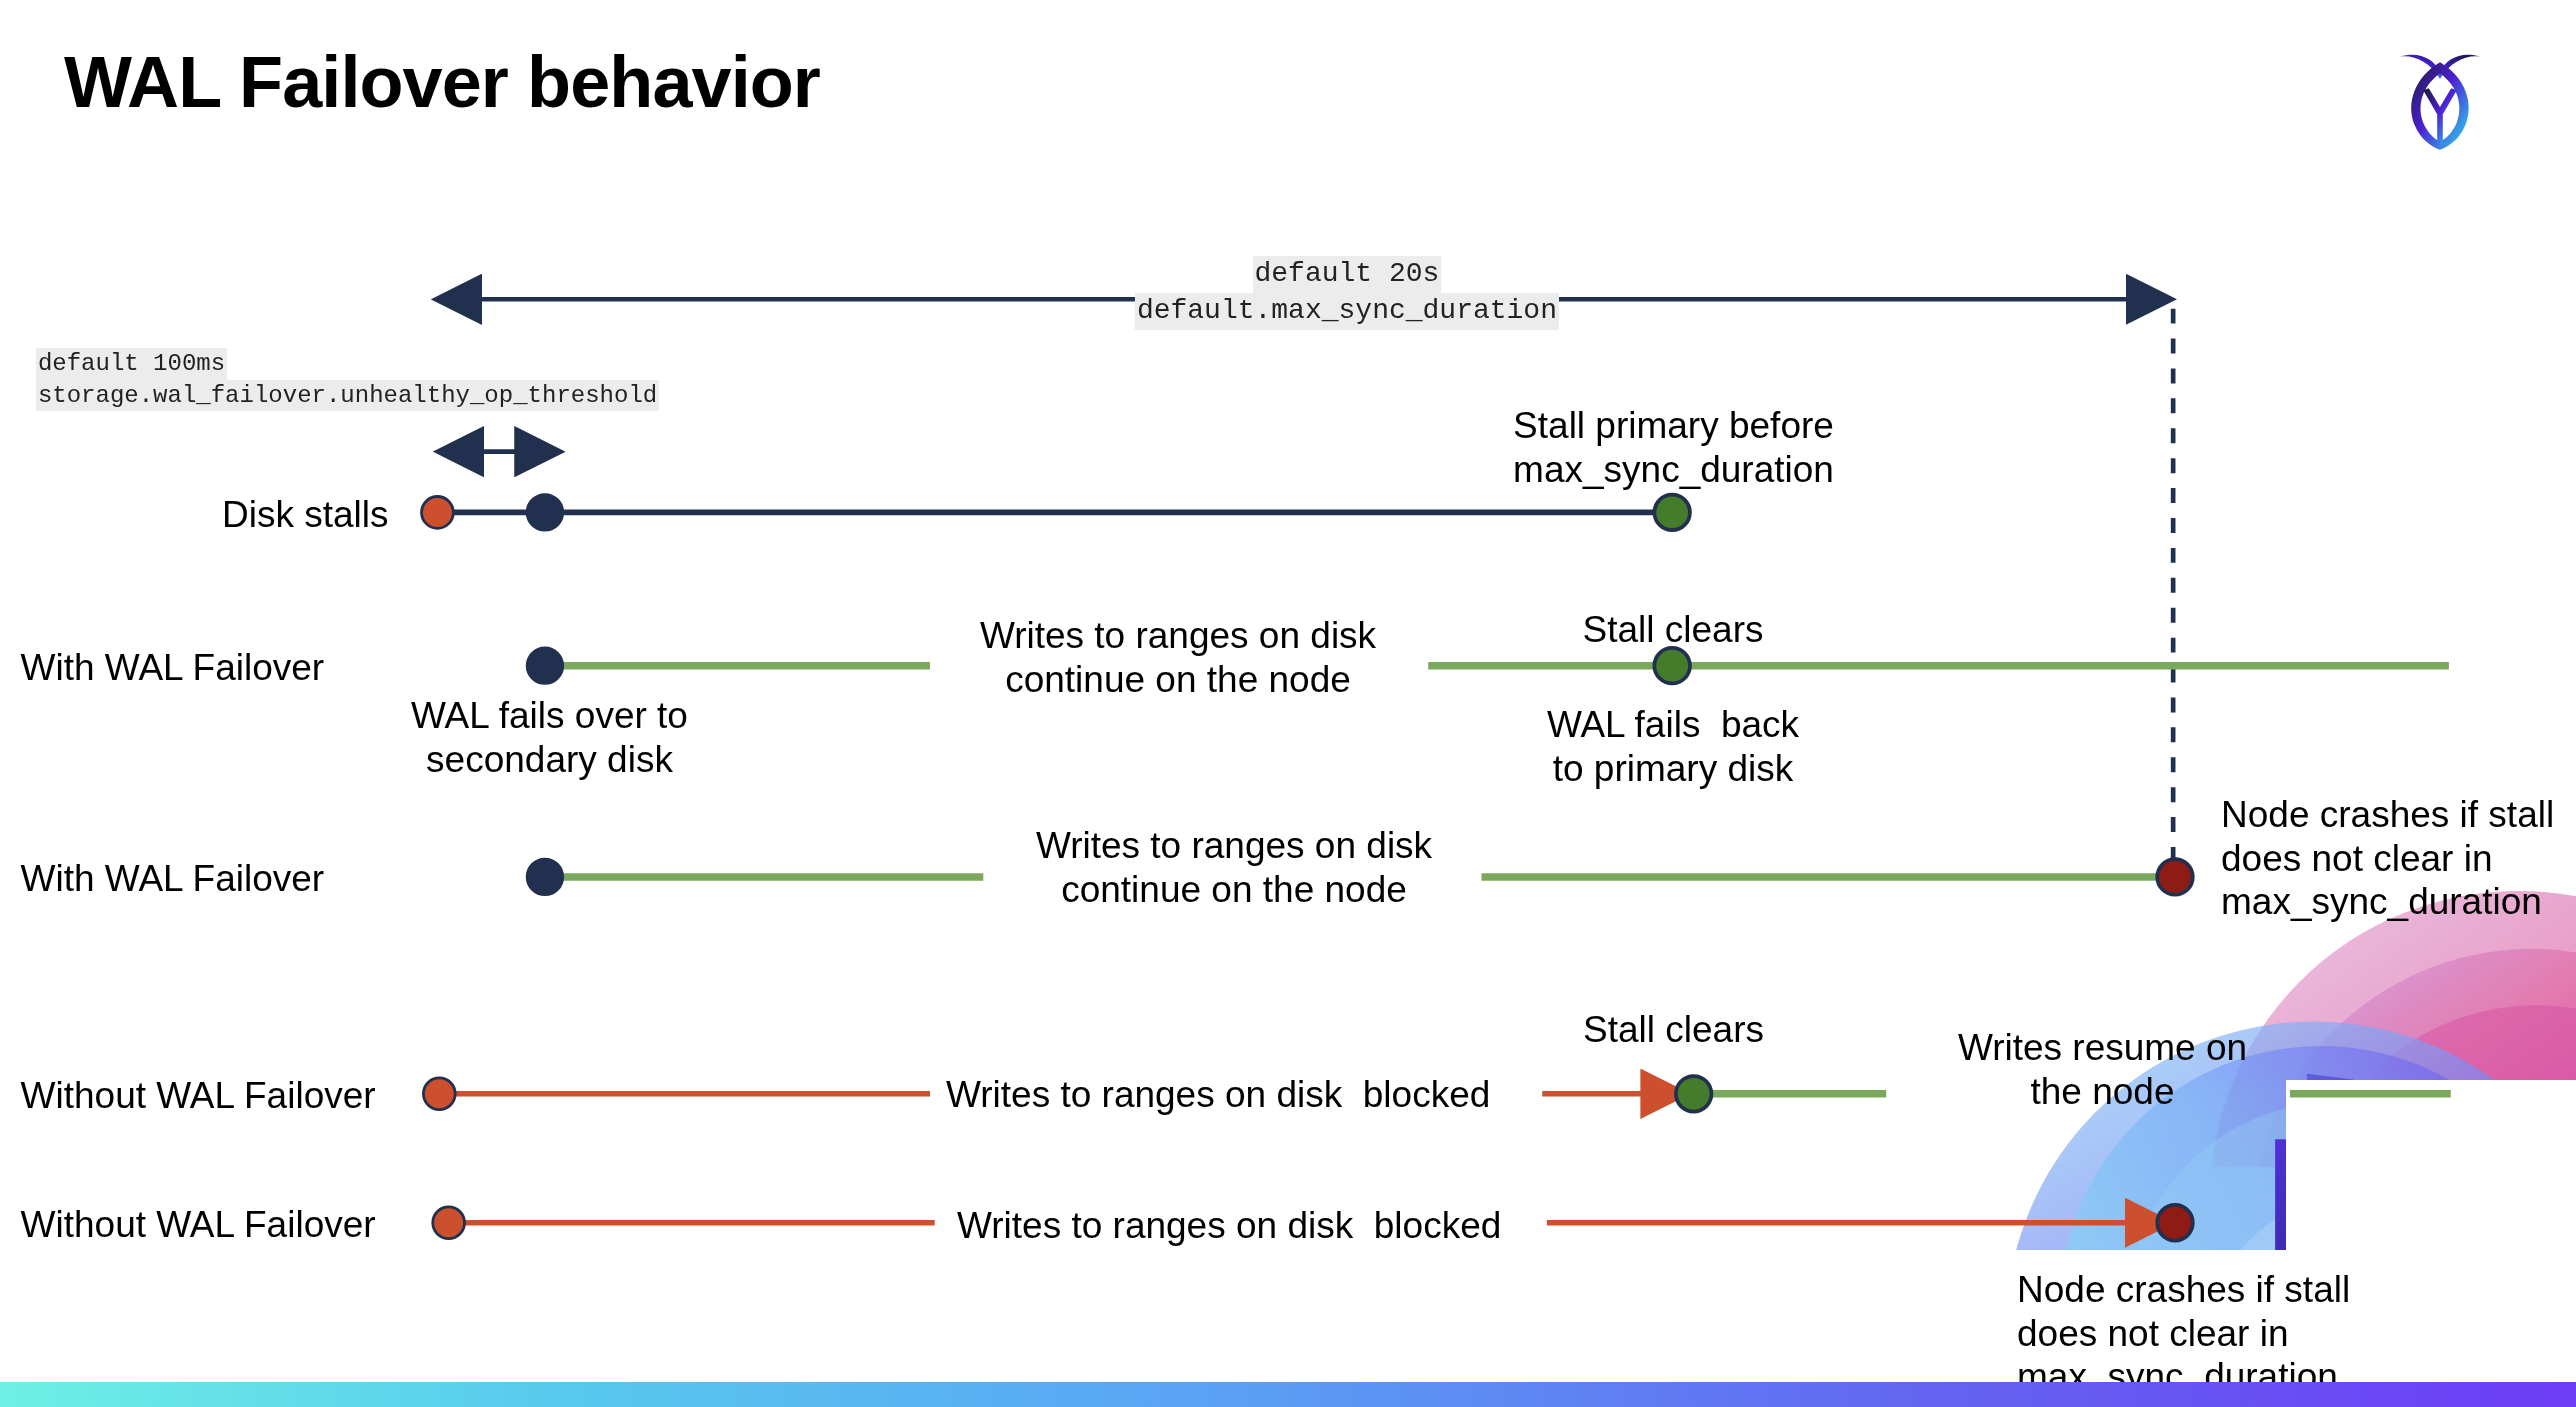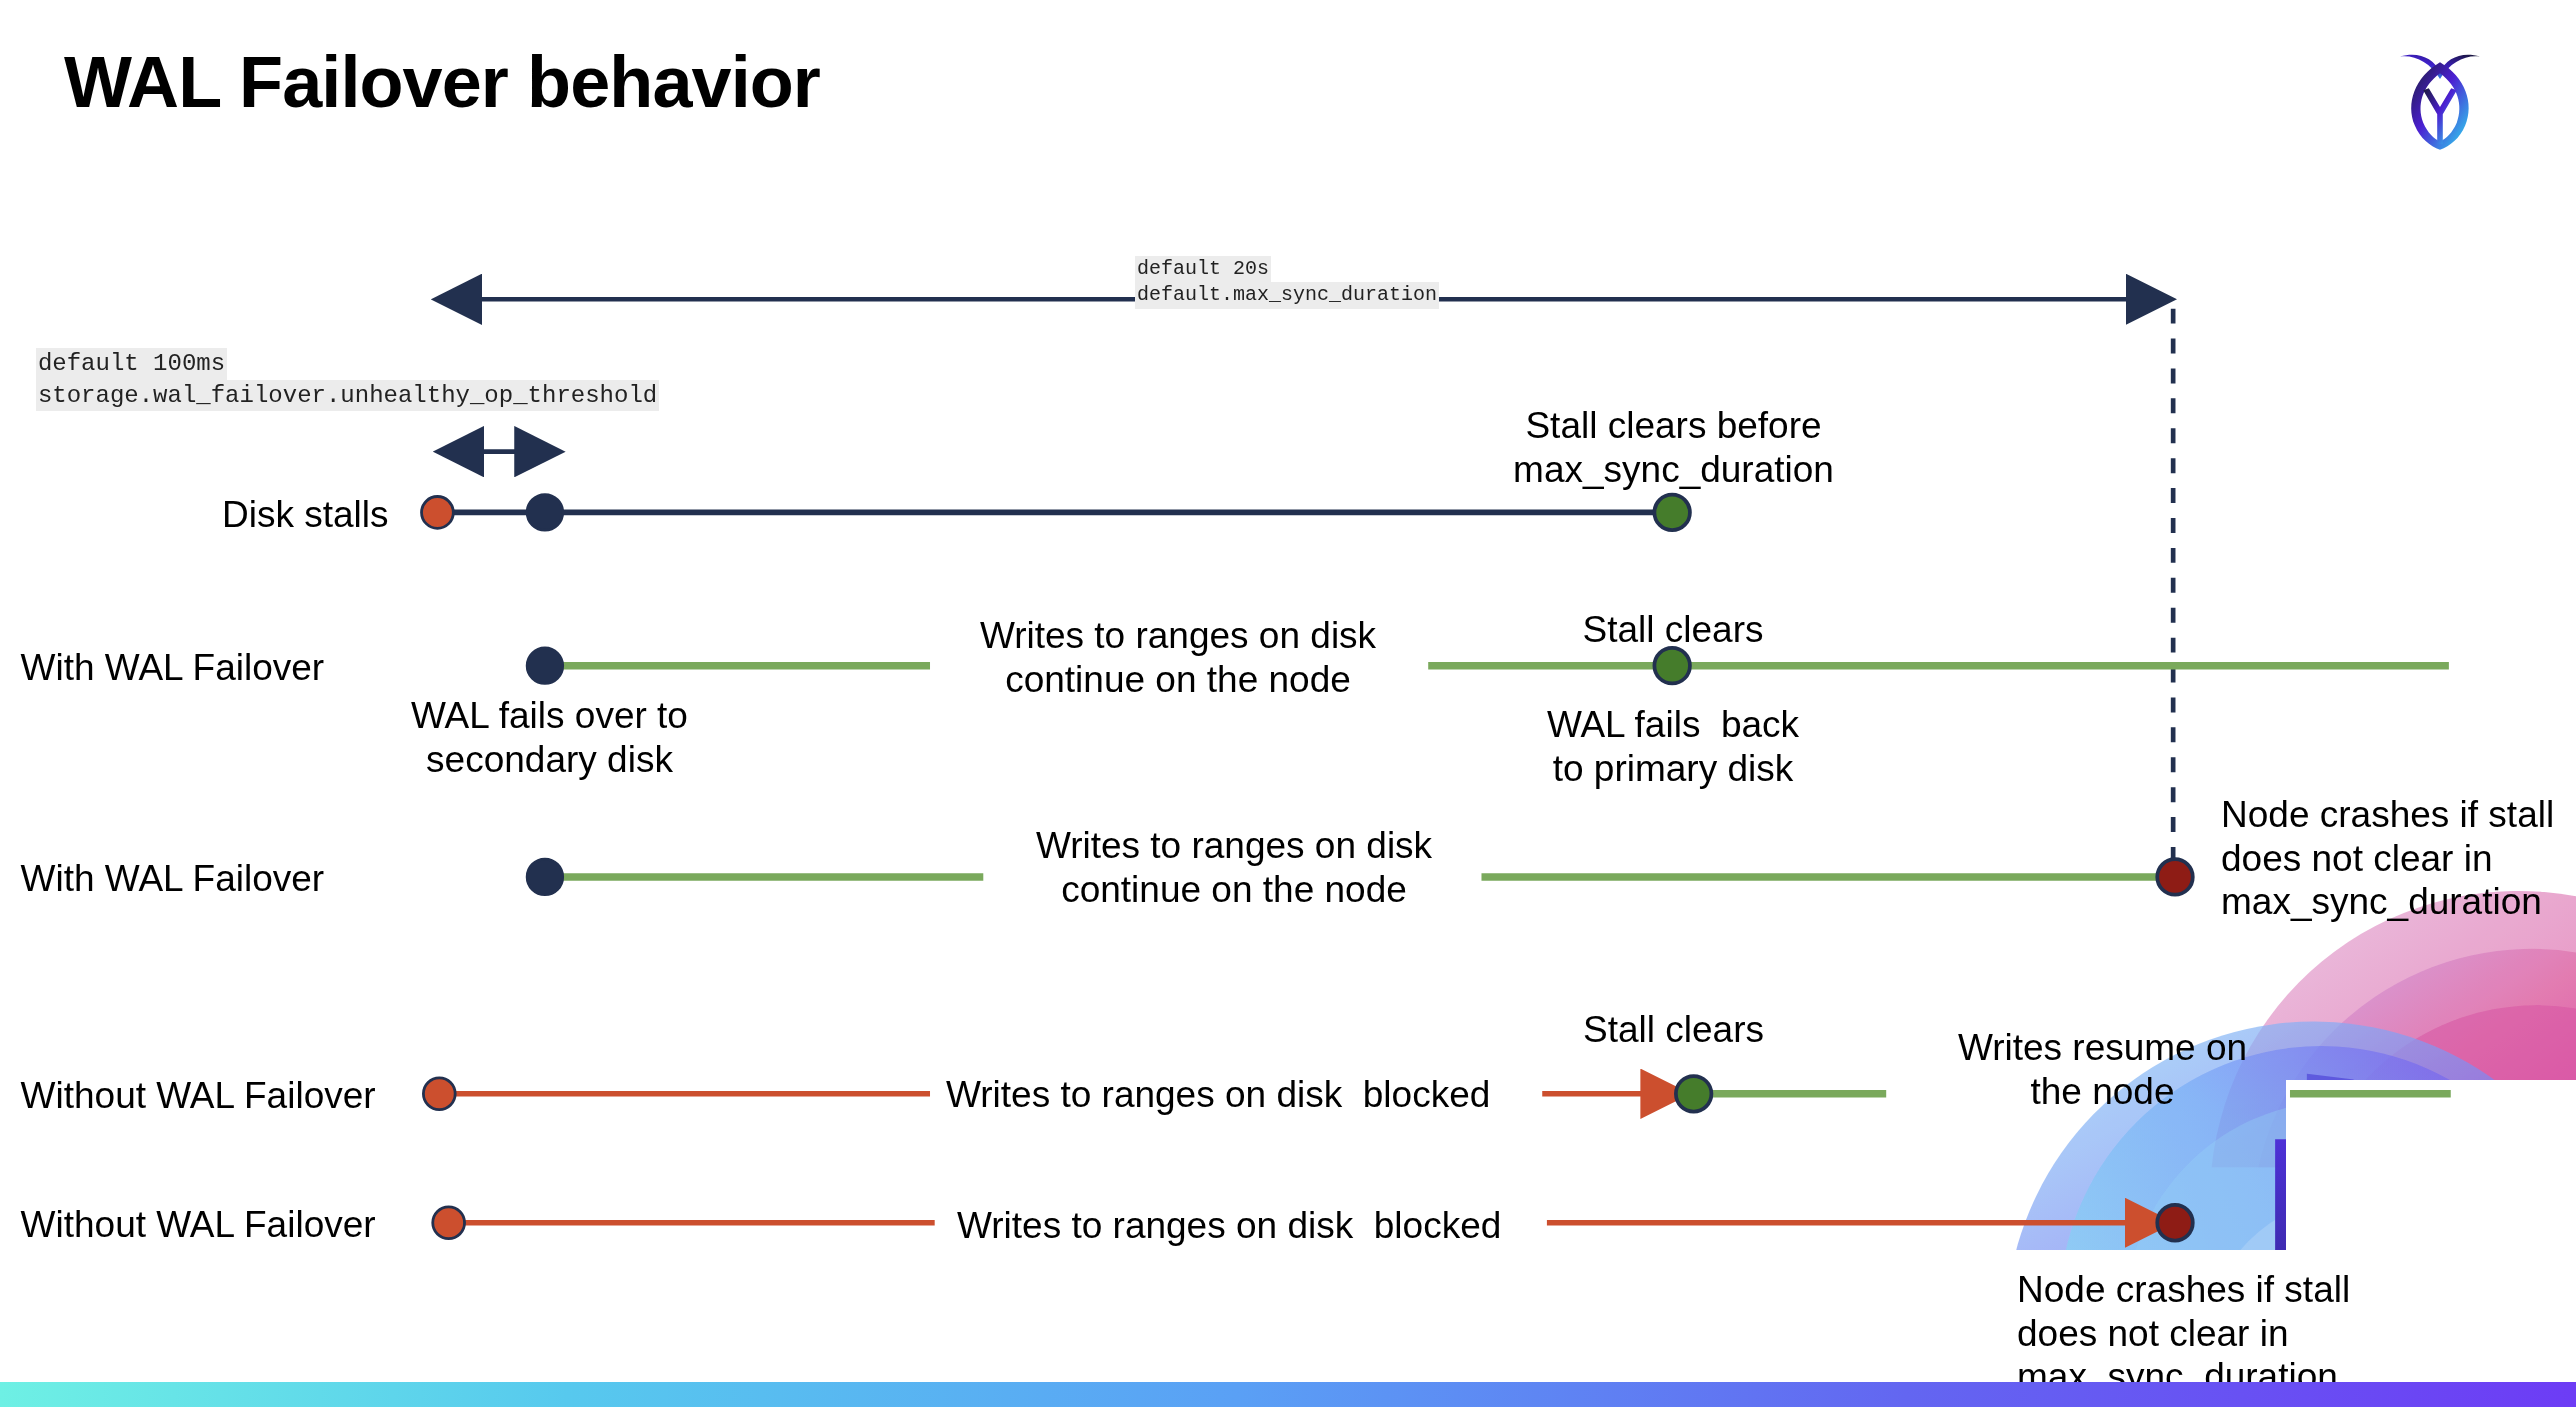--- a/index.html
+++ b/index.html
@@ -22,21 +22,21 @@
 
   
   .logo{position:absolute;left:2385px;top:34px;width:110px;height:116px;}
 
   
   .diagram{position:absolute;left:0;top:0;width:2576px;height:1408px;}
 
   
   .codeblk{position:absolute;font-family:"Liberation Mono", monospace;color:#222222;}
   .codeblk span{background:#ececec;display:inline-block;padding:0 1.9px;line-height:1.32;}
-  .code-top{left:1135px;top:256px;font-size:20px;text-align:left;}
+  .code-top{left:1135px;top:256px;font-size:28px;text-align:center;}
   .code-left{left:36px;top:348px;font-size:24px;text-align:left;}
 
   
   .lbl{position:absolute;color:#000000;font-size:37px;line-height:1.18;white-space:pre;}
   .lbl.c{text-align:center;}
   .lbl.l{text-align:left;}
 
   
   .rowname{position:absolute;color:#000;font-size:37px;white-space:nowrap;}
 
@@ -199,21 +199,21 @@
     <span>default 100ms</span><br>
     <span>storage.wal_failover.unhealthy_op_threshold</span>
   </div>
 
   <div class="rowname" style="left:222px;top:494px;">Disk stalls</div>
   <div class="rowname" style="left:20.6px;top:647px;">With WAL Failover</div>
   <div class="rowname" style="left:20.6px;top:858px;">With WAL Failover</div>
   <div class="rowname" style="left:20.6px;top:1075px;">Without WAL Failover</div>
   <div class="rowname" style="left:20.6px;top:1204px;">Without WAL Failover</div>
 
-  <div class="lbl c" style="left:1496px;top:404px;width:355px;">Stall clears before
+  <div class="lbl c" style="left:1496px;top:404px;width:355px;">Stall primary before
 max_sync_duration</div>
 
   <div class="lbl c" style="left:935px;top:614px;width:486px;">Writes to ranges on disk
 continue on the node</div>
   <div class="lbl c" style="left:372px;top:694px;width:355px;">WAL fails over to
 secondary disk</div>
   <div class="lbl c" style="left:1514px;top:608px;width:318px;">Stall clears</div>
   <div class="lbl c" style="left:1514px;top:703px;width:318px;">WAL fails  back
 to primary disk</div>
 

